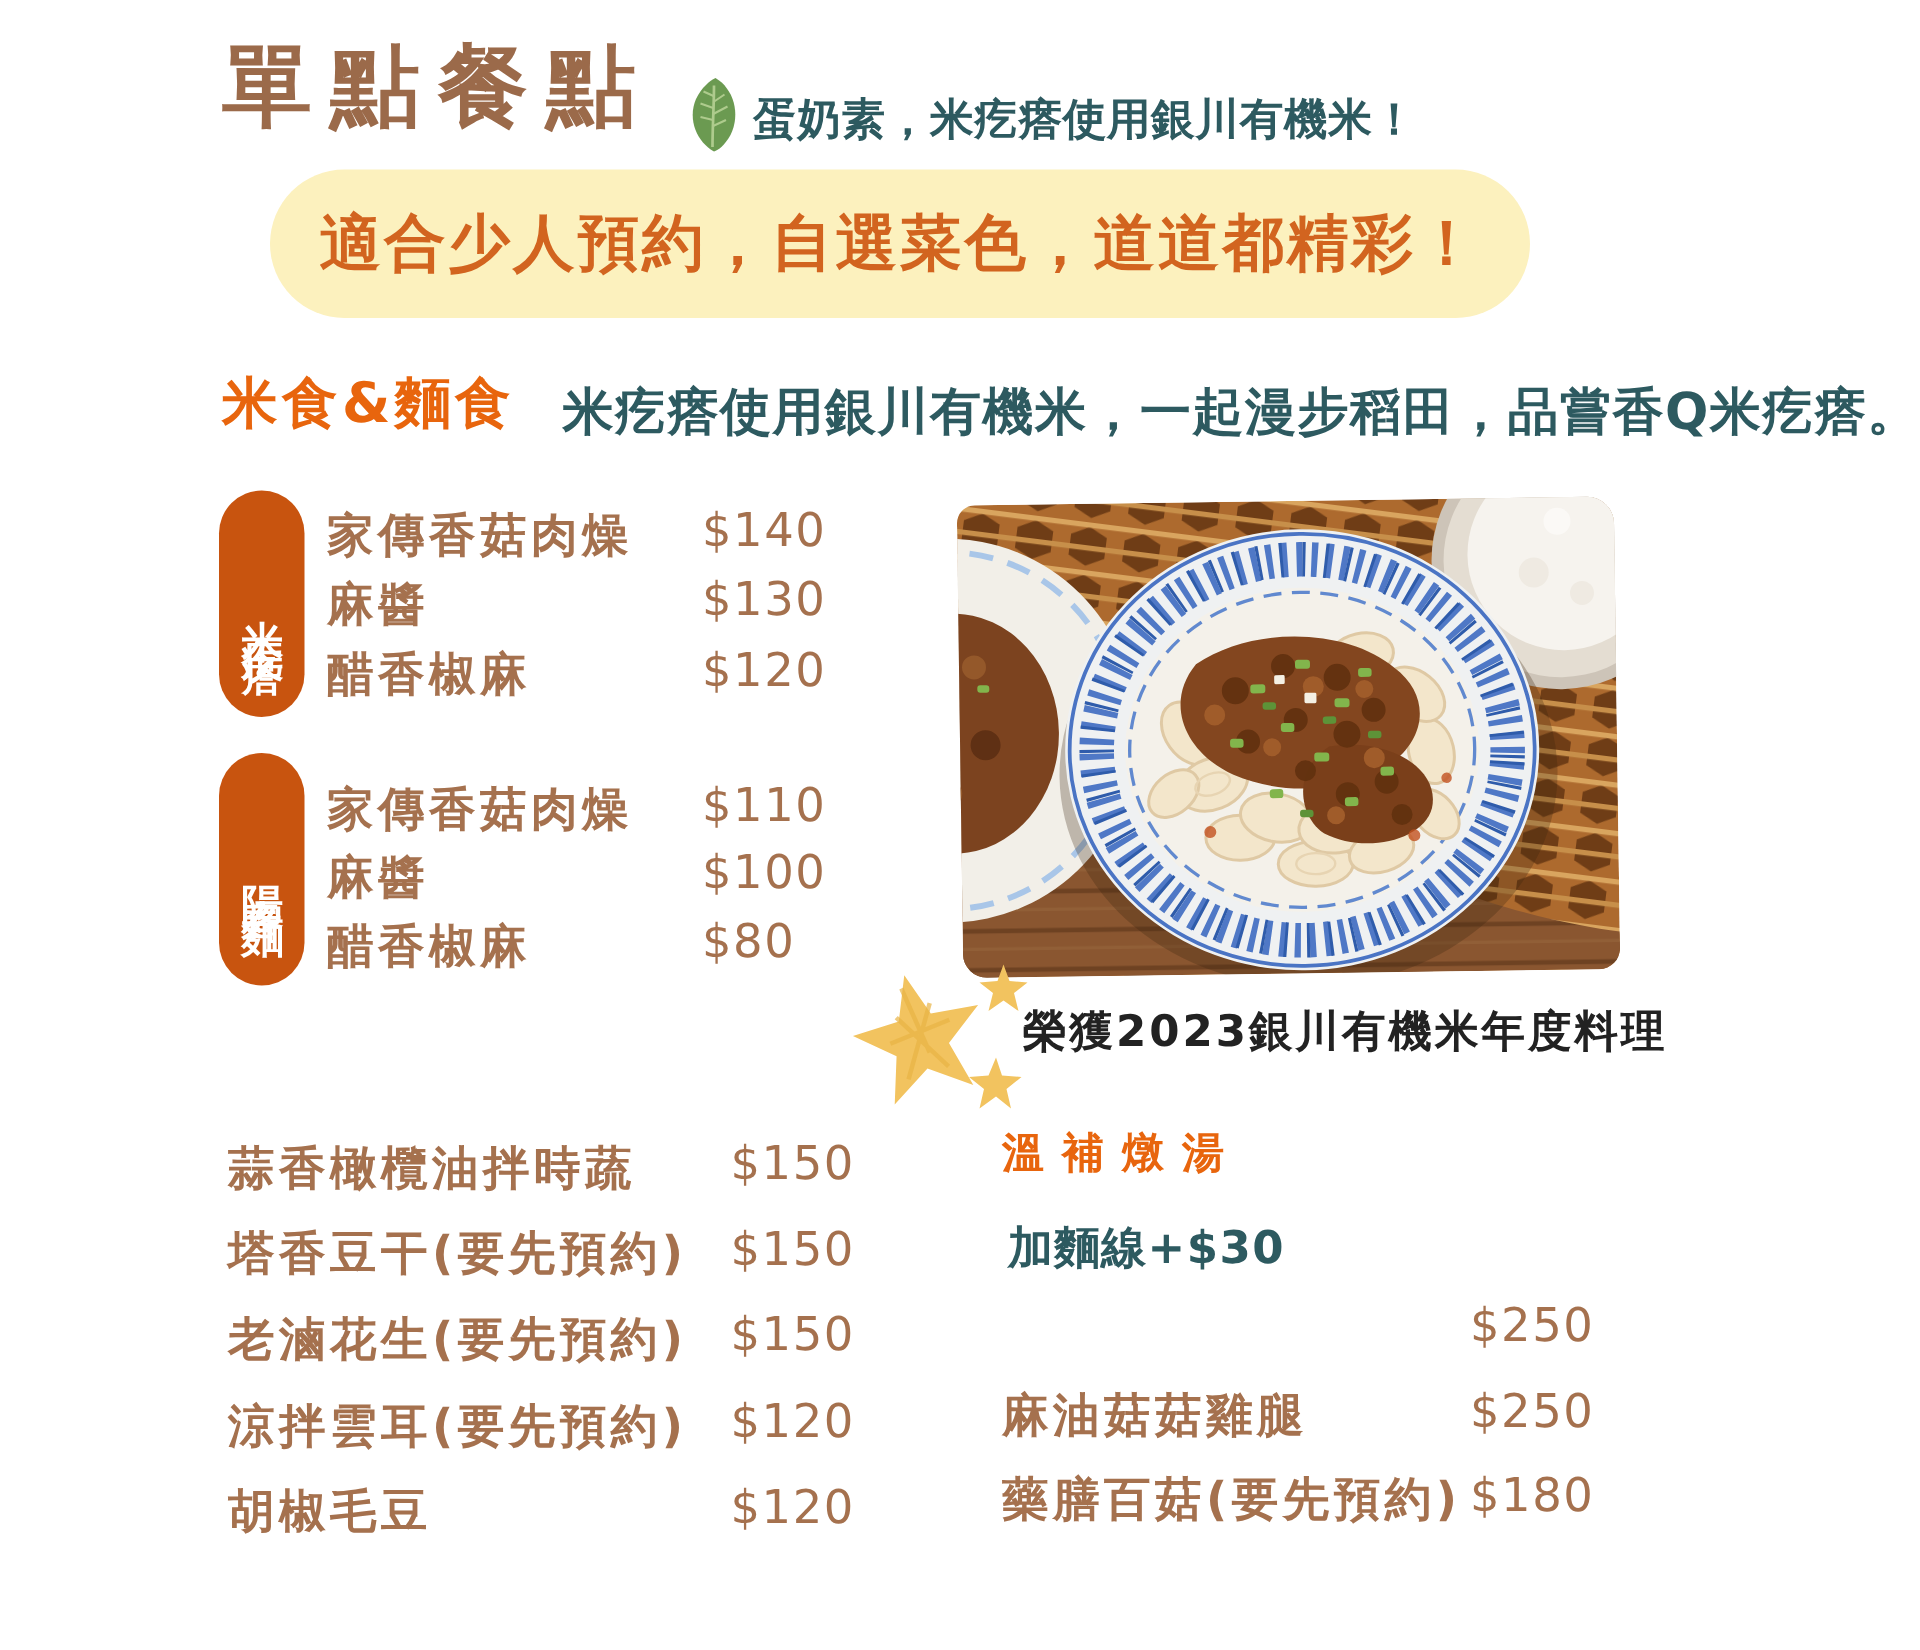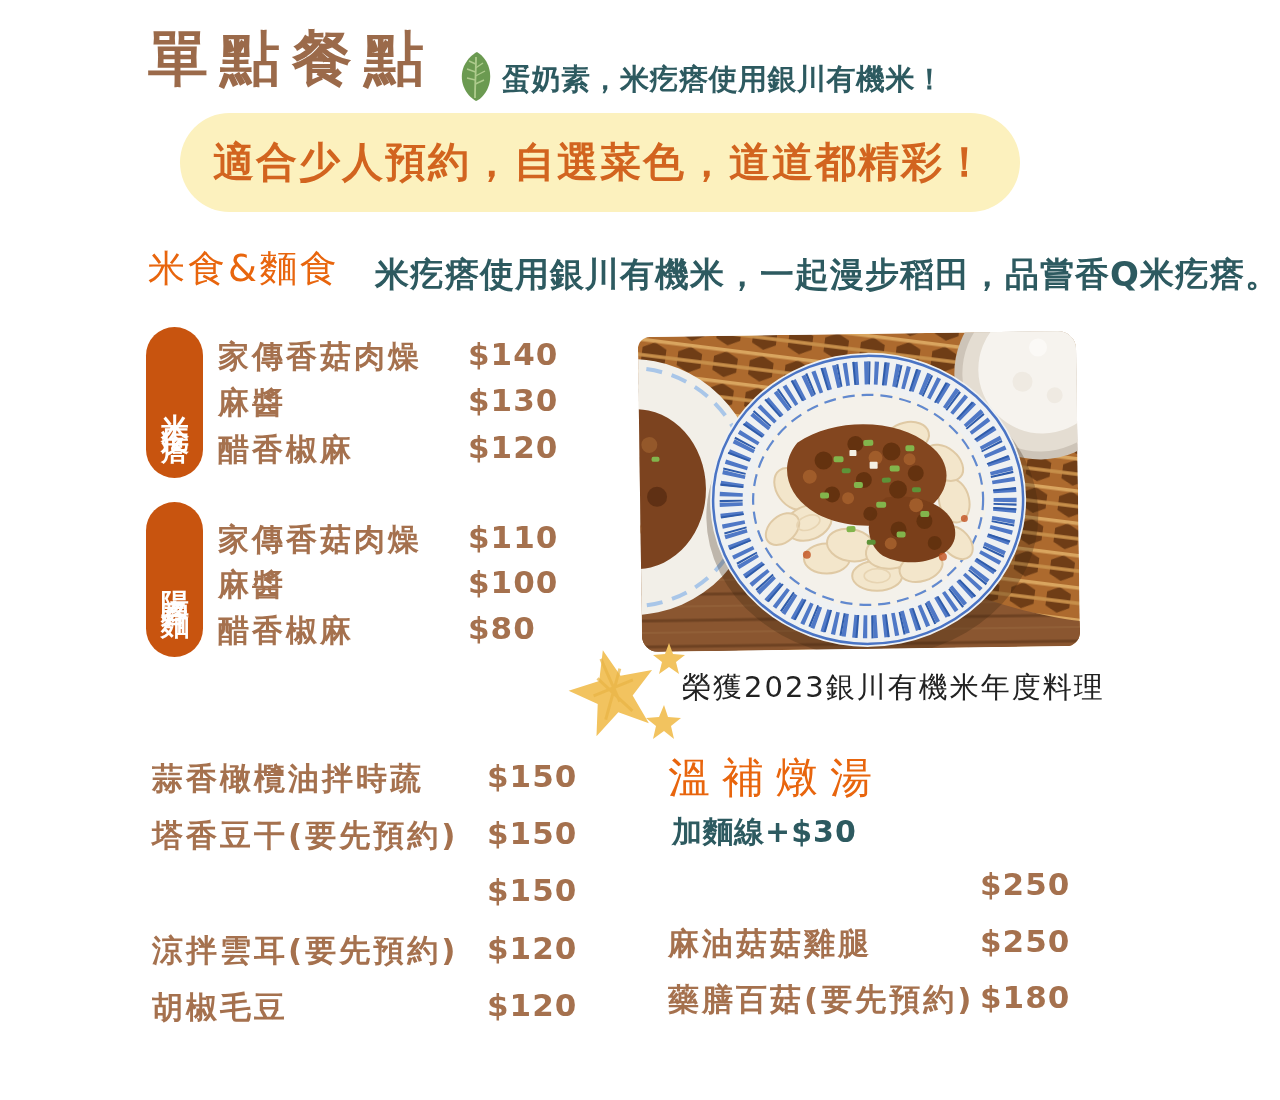--- a/index.html
+++ b/index.html
@@ -29,25 +29,25 @@
     font-size:29px;font-weight:bold;color:var(--teal);letter-spacing:0.5px;
   }
   .banner{
     position:absolute;left:180px;top:113px;width:840px;height:99px;
     background:var(--banner-bg);border-radius:50px;
     display:flex;align-items:center;justify-content:center;
   }
   .banner-text{font-size:41px;font-weight:bold;color:var(--orange-banner-text);letter-spacing:2px;white-space:nowrap;}
 
   .section-header{
-    position:absolute;font-weight:normal;color:var(--orange-header);white-space:nowrap;
+    position:absolute;font-weight:bold;color:var(--orange-header);white-space:nowrap;
   }
   .hdr-rice{left:148px;top:244px;font-size:37px;letter-spacing:3px;}
   .hdr-sides{left:155px;top:692px;font-size:38px;letter-spacing:8px;}
-  .hdr-soups{left:668px;top:750px;font-size:42px;letter-spacing:12px;}
+  .hdr-soups{left:668px;top:750px;font-size:28px;letter-spacing:12px;}
 
   .section-desc{
     position:absolute;left:375px;top:252px;
     font-size:34px;font-weight:bold;color:var(--teal);letter-spacing:1px;white-space:nowrap;
   }
   .soup-note{
     position:absolute;left:672px;top:812px;
     font-size:30px;font-weight:bold;color:var(--teal);letter-spacing:1px;
   }
 
@@ -68,35 +68,35 @@
   .grp-2{left:218px;top:519px;width:340px;}
   .grp-sides{left:152px;top:758px;width:430px;}
   .grp-soups{left:668px;top:866px;width:420px;}
 
   .menu-row{position:absolute;left:0;height:40px;white-space:nowrap;}
   .item-name{
     font-size:31px;font-weight:bold;color:var(--brown-item);letter-spacing:3px;
   }
   .item-price{
     position:absolute;top:0;
-    font-size:31px;font-weight:bold;color:var(--brown-item);letter-spacing:1px;
+    font-size:31px;font-weight:normal;color:var(--brown-item);letter-spacing:1px;
   }
   .grp-1 .item-price,.grp-2 .item-price{left:250px;}
   .grp-sides .item-price{left:335px;}
   .grp-soups .item-price{left:312px;}
 
   .dish-photo{
     position:absolute;left:640px;top:334px;width:438px;height:315px;
     transform:rotate(-0.8deg);
     border-radius:12px 18px 14px 16px;overflow:hidden;
   }
   .stars{position:absolute;left:565px;top:633px;width:145px;height:112px;}
   .award-text{
     position:absolute;left:682px;top:668px;
-    font-size:29px;font-weight:normal;color:var(--award);letter-spacing:2px;white-space:nowrap;
+    font-size:29px;font-weight:bold;color:var(--award);letter-spacing:2px;white-space:nowrap;
   }
 </style>
 </head>
 <body>
 
 <div id="menu-page">
 
   <div class="page-title">單點餐點</div>
 
   <svg class="veg-leaf" viewBox="0 0 40 52" xmlns="http://www.w3.org/2000/svg">
@@ -290,20 +290,21 @@
   <div class="menu-group grp-sides">
     <div class="menu-row" style="top:0px">
       <span class="item-name">蒜香橄欖油拌時蔬</span>
       <span class="item-price">$150</span>
     </div>
     <div class="menu-row" style="top:57px">
       <span class="item-name">塔香豆干(要先預約)</span>
       <span class="item-price">$150</span>
     </div>
     <div class="menu-row" style="top:114px">
+      <span class="item-name">老滷花生(要先預約)</span>
       <span class="item-price">$150</span>
     </div>
     <div class="menu-row" style="top:172px">
       <span class="item-name">涼拌雲耳(要先預約)</span>
       <span class="item-price">$120</span>
     </div>
     <div class="menu-row" style="top:229px">
       <span class="item-name">胡椒毛豆</span>
       <span class="item-price">$120</span>
     </div>

